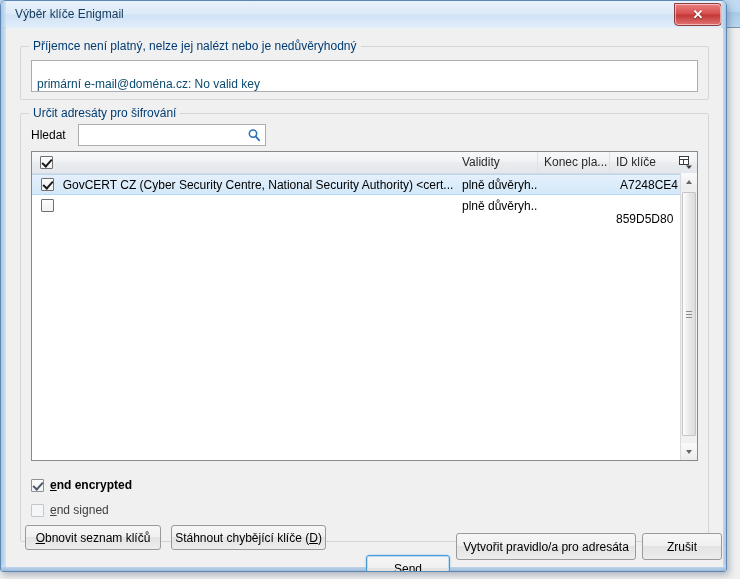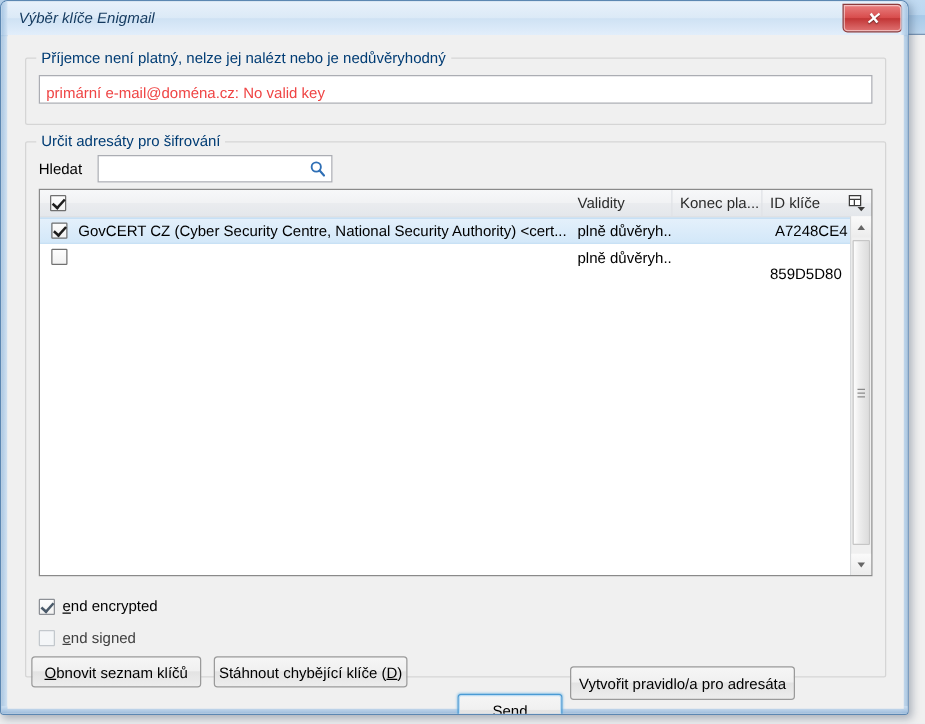--- a/index.html
+++ b/index.html
@@ -31,21 +31,21 @@
     overflow:hidden;}
   .glass-left{position:absolute;left:0;top:0;width:5px;height:572px;
     background:linear-gradient(90deg,#9dbfdf,#cfe1f3);opacity:.85;}
   .glass-bottom{position:absolute;left:0;bottom:0;width:727px;height:6px;
     background:linear-gradient(180deg,#cfe1f3,#93b5d8);opacity:.9;}
   .glass-right{position:absolute;right:0;top:0;width:5px;height:572px;
     background:linear-gradient(270deg,#9dbfdf,#cfe1f3);opacity:.85;}
 
   .titlebar{position:absolute;left:0;top:0;width:727px;height:27px;
     background:linear-gradient(180deg,#e8f1fb 0%,#dceaf7 48%,#cfe2f4 52%,#e2eefb 100%);
-    border-bottom:1px solid #a8c4de;font-style:italic;}
+    border-bottom:1px solid #a8c4de;}
   .title-text{position:absolute;left:14px;top:6px;font-size:12px;color:#13395e;
     white-space:nowrap;}
   .close-btn{position:absolute;right:6px;top:2px;width:46px;height:21px;
     border:1px solid #8d3b3b;border-radius:0 4px 4px 4px;
     background:linear-gradient(180deg,#e98080 0%,#d84d4d 48%,#c23636 52%,#e07373 100%);
     box-shadow:0 0 0 1px rgba(255,255,255,.5) inset;
     display:flex;align-items:center;justify-content:center;cursor:pointer;}
   .close-x{font-size:13px;font-weight:bold;color:#fff;line-height:1;
     text-shadow:0 1px 1px rgba(0,0,0,.5);}
 
@@ -53,21 +53,21 @@
     background:#f0f0f0;}
 
   
   .group{position:absolute;box-sizing:border-box;border:1px solid #d5d5d5;
     border-top:1px solid #d5d5d5;border-radius:2px;}
   .group-label{position:absolute;background:#f0f0f0;padding:0 4px;
     font-size:12px;color:#003c74;top:-8px;left:8px;white-space:nowrap;}
 
   .txtfield{position:absolute;box-sizing:border-box;
     border:1px solid #abadb3;background:#fff;
-    font-size:12px;color:#ef4444;padding:5px 5px;line-height:16px;}
+    font-size:12px;color:#0c4a6e;padding:15px 5px;line-height:16px;}
 
   .searchbox{position:absolute;box-sizing:border-box;border:1px solid #abadb3;
     background:#fff;display:flex;align-items:center;}
   .search-input{flex:1;border:none;outline:none;font-size:12px;
     font-family:"Liberation Sans",sans-serif;padding:0 4px;background:transparent;}
   .search-icon{width:22px;display:flex;align-items:center;justify-content:center;}
 
   
   .listwrap{position:absolute;box-sizing:border-box;border:1px solid #8a8a8a;
     background:#fff;overflow:hidden;}
@@ -226,21 +226,21 @@
               <i></i>
               <i></i>
           </span>
         </div>
         <div class="sb-btn sb-down">
           <span class="sb-arrow down"></span>
         </div>
       </div>
     </div>
 
-    <div class="chkrow" style="left:25px;top:450px;">
+    <div class="chkrow" style="left:25px;top:450px;font-weight:bold;">
       <span class="cb light checked"></span>
       <span class="chklabel"><u>e</u><span>nd encrypted</span></span>
     </div>
 
     <div class="chkrow" style="left:25px;top:475px;">
       <span class="cb disabled"></span>
       <span class="chklabel dim"><u>e</u><span>nd signed</span></span>
     </div>
 
     <div class="btn" style="left:19px;top:497px;width:136px;height:25px;">
@@ -248,15 +248,16 @@
     </div>
 
     <div class="btn" style="left:165px;top:497px;width:155px;height:25px;">
       <span><span>Stáhnout chybějící klíče (</span><u>D</u><span>)</span></span>
     </div>
 
     <div class="btn default" style="left:360px;top:505px;width:84px;height:27px;">Send</div>
 
     <div class="btn" style="left:450px;top:505px;width:180px;height:27px;">Vytvořit pravidlo/a pro adresáta</div>
 
+    <div class="btn" style="left:636px;top:505px;width:80px;height:27px;">Zrušit</div>
 
   </div>
 </div>
 
 </body></html>

